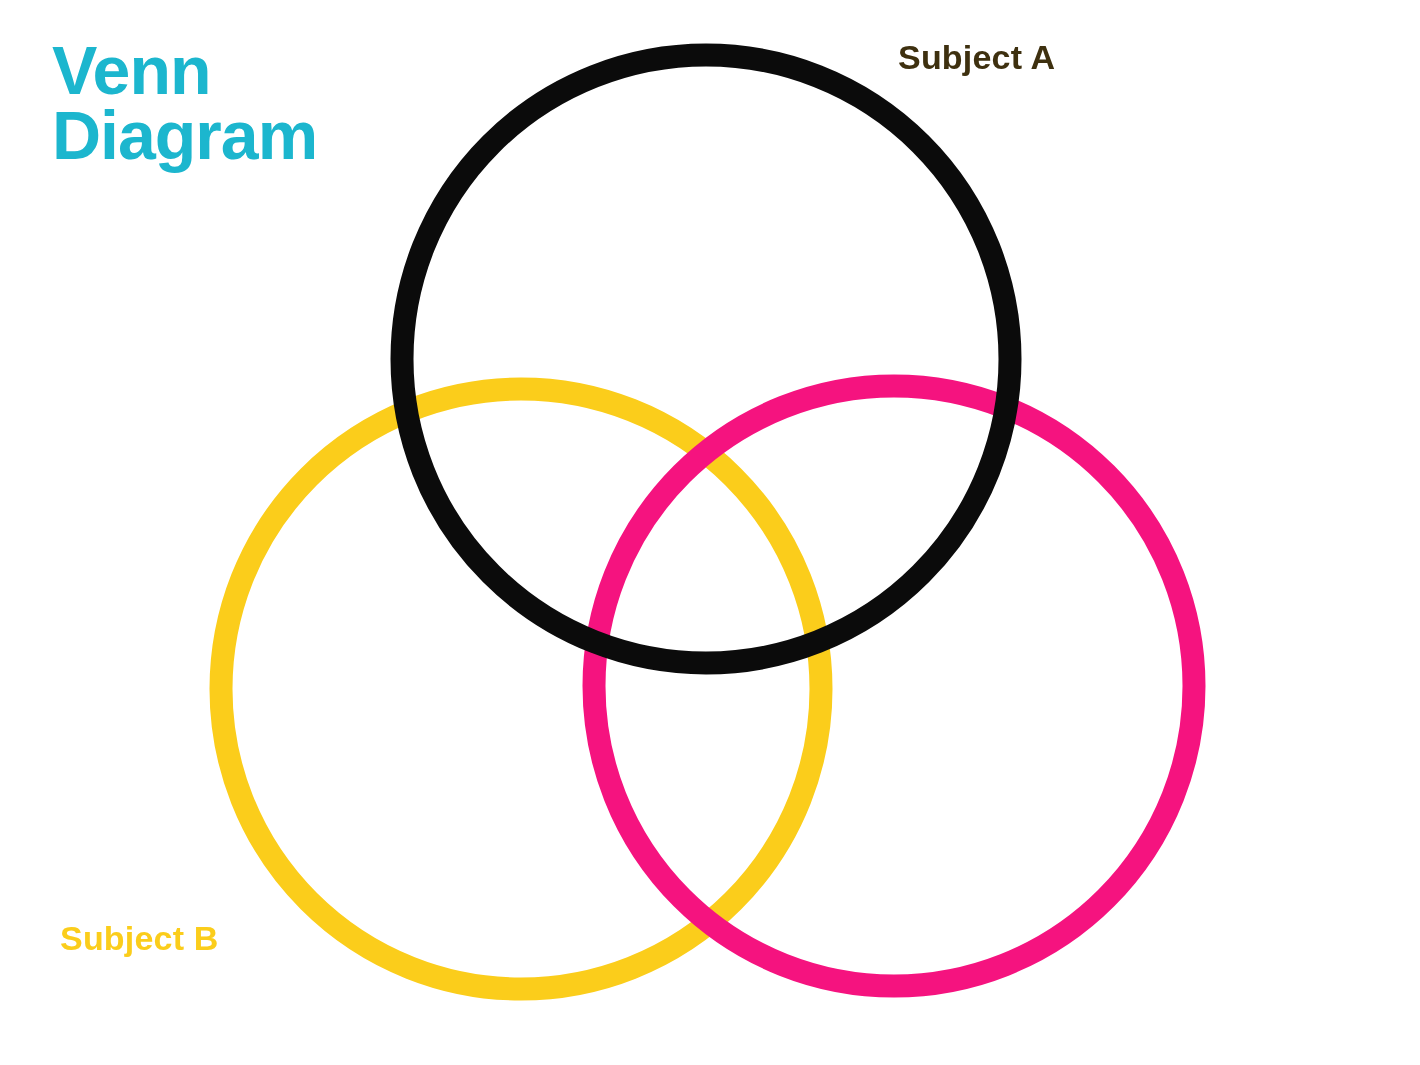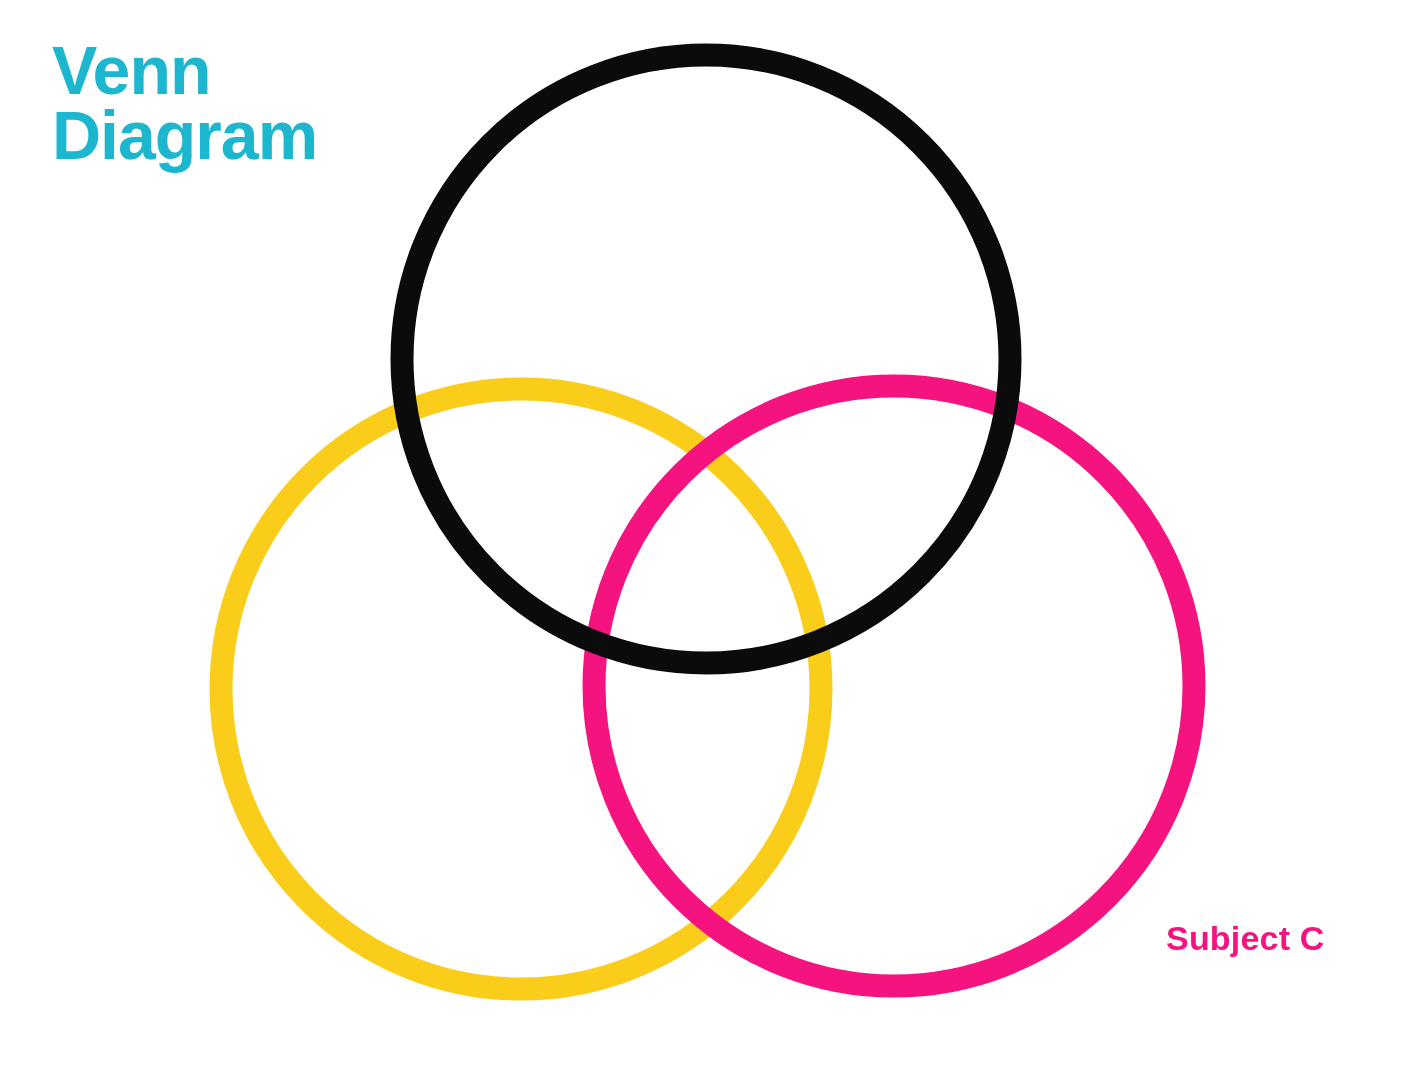--- a/index.html
+++ b/index.html
@@ -73,17 +73,18 @@
 
   <svg id="venn-svg" viewBox="0 0 1420 1065" xmlns="http://www.w3.org/2000/svg">
     <circle cx="521" cy="689" r="300" fill="none" stroke="#FBCD1B" stroke-width="23"></circle>
     <circle cx="894" cy="686" r="300" fill="none" stroke="#F5137F" stroke-width="23"></circle>
     <circle cx="706" cy="359" r="304" fill="none" stroke="#0B0B0B" stroke-width="23"></circle>
   </svg>
 
   <h1 class="title">Venn
 Diagram</h1>
 
+  <span class="label label-a">Subject A</span>
 
+  <span class="label label-b">Subject B</span>
 
-  <span class="label label-c">Subject C</span>
 
 </div>
 
 </body></html>

